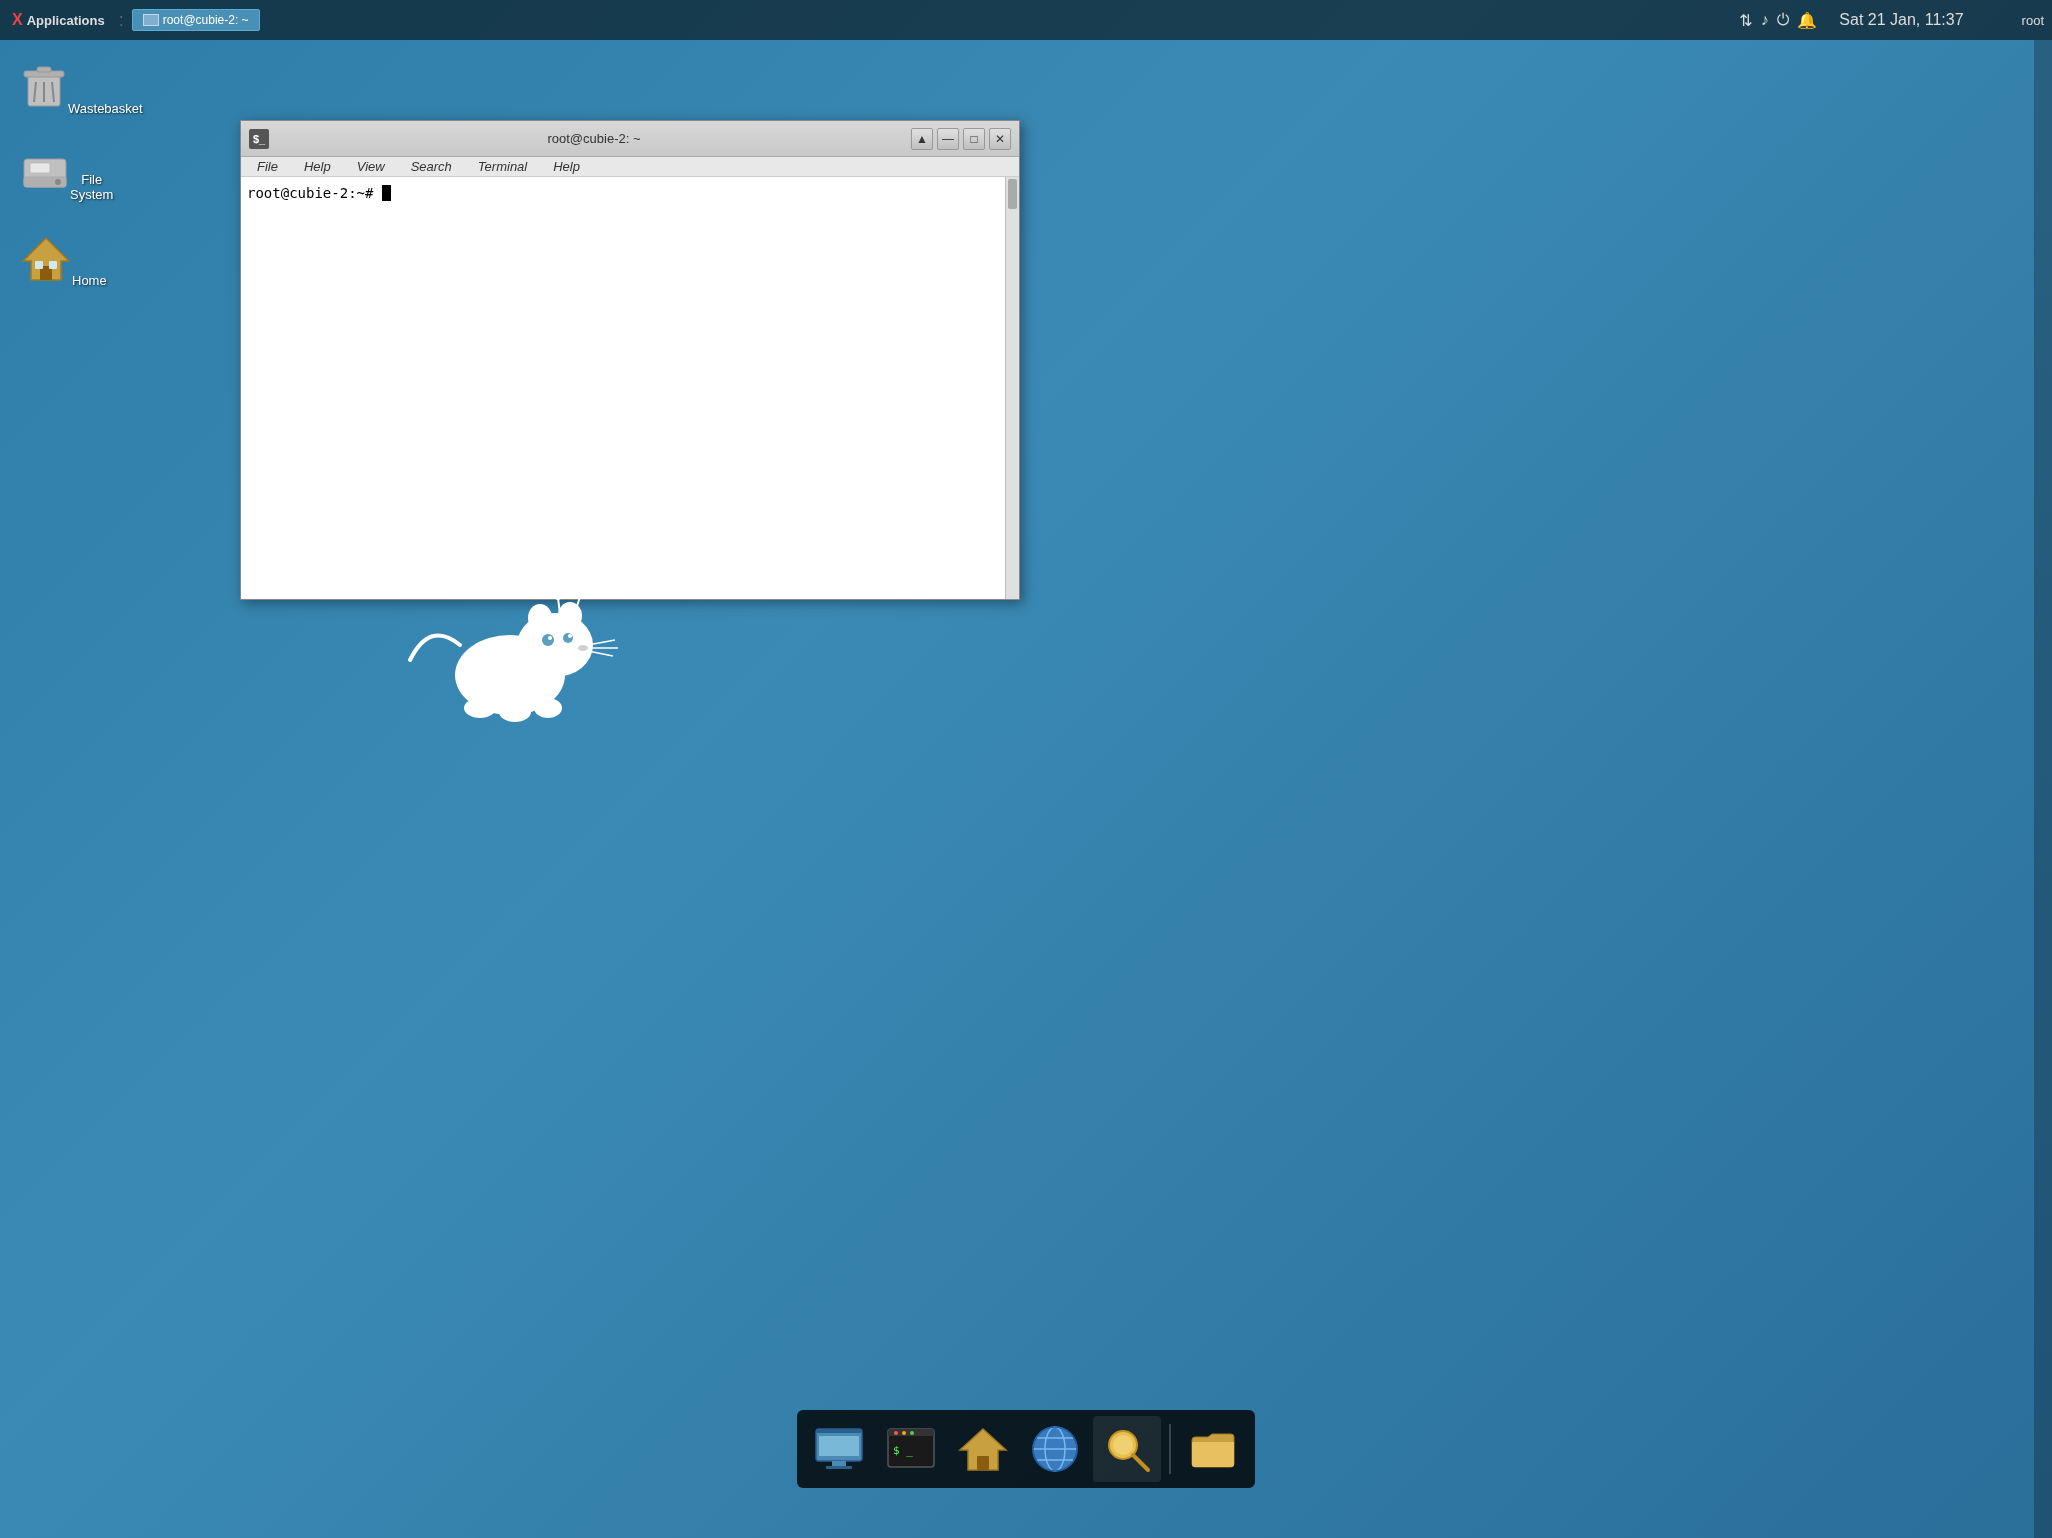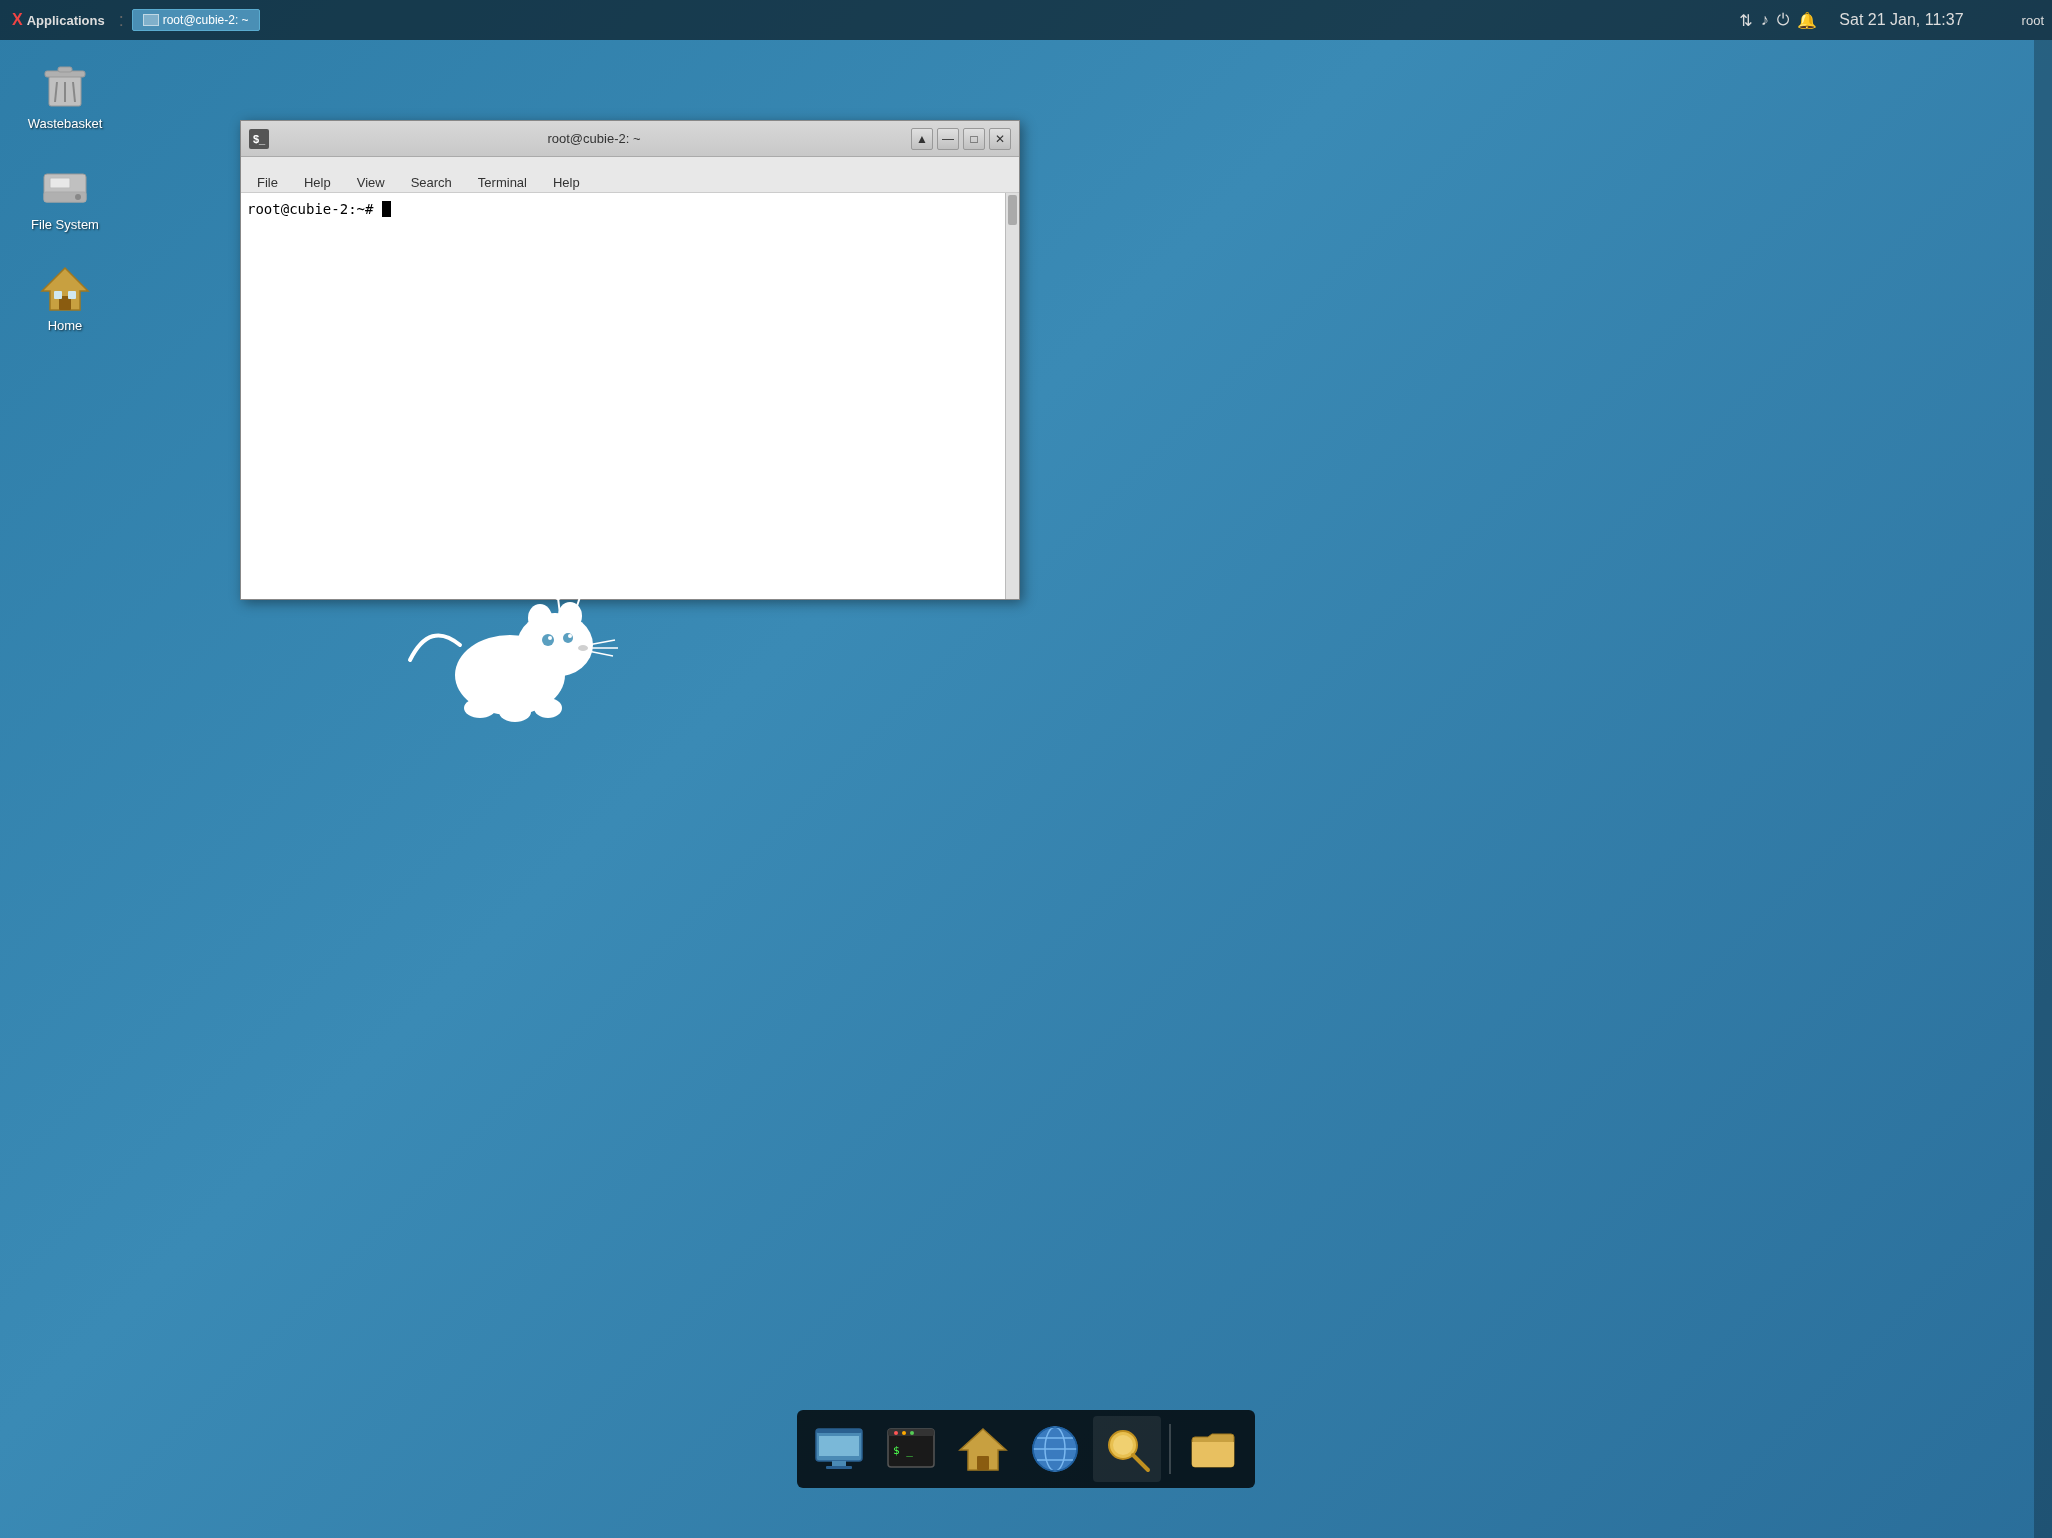--- a/index.html
+++ b/index.html
@@ -103,22 +103,22 @@
     .desktop-icons {
       position: absolute;
       top: 60px;
       left: 20px;
       display: flex;
       flex-direction: column;
       gap: 30px;
     }
     .desktop-icon {
       display: flex;
-      flex-direction: column;
-      align-items: center;
+      flex-direction: row;
+      align-items: flex-end;
       cursor: pointer;
       width: 90px;
     }
     .desktop-icon .icon-img {
       width: 52px;
       height: 52px;
       display: flex;
       align-items: center;
       justify-content: center;
       margin-bottom: 4px;
@@ -183,26 +183,27 @@
       border-radius: 2px;
       display: flex;
       align-items: center;
       justify-content: center;
       cursor: pointer;
       font-size: 12px;
       color: #333;
     }
     .terminal-menubar {
       background: #e8e8e8;
-      height: 36px;
-      display: flex;
-      align-items: flex-end;
+      height: 20px;
+      display: flex;
+      align-items: flex-start;
       padding: 0 4px;
       border-bottom: 1px solid #ccc;
       gap: 2px;
+      font-style: italic;
     }
     .terminal-menubar .menu-item {
       padding: 2px 12px;
       font-size: 13px;
       color: #333;
       cursor: pointer;
       border-radius: 2px;
     }
     .terminal-content {
       flex: 1;

